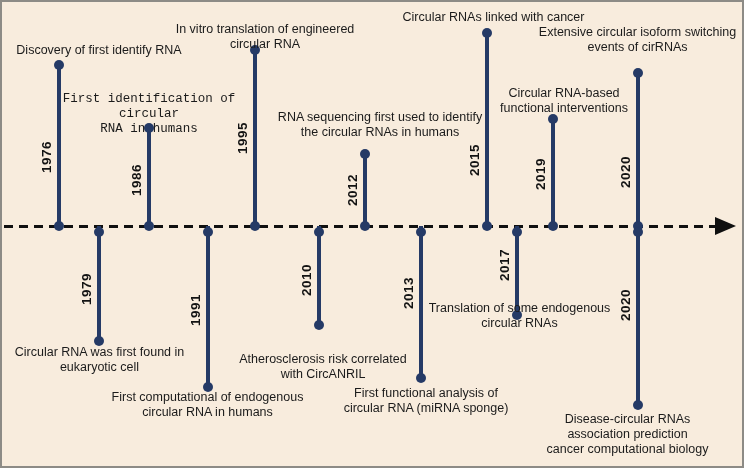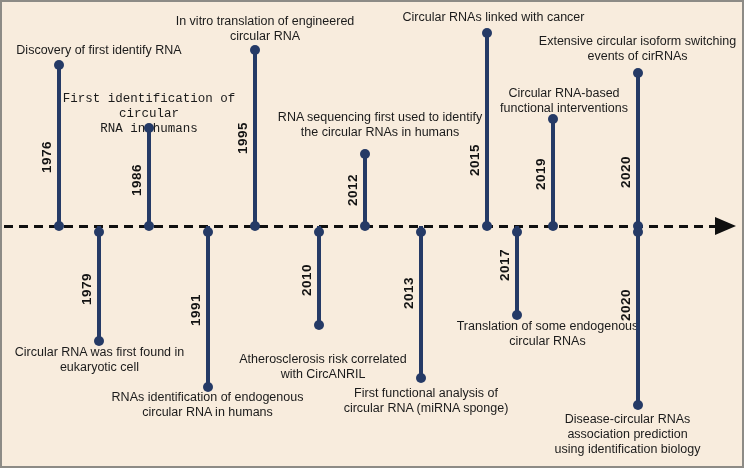--- a/index.html
+++ b/index.html
@@ -57,29 +57,29 @@
     <div class="dot" style="left: 142px; top: 121px;"></div>
     <div class="year" style="left: 103px; top: 170px;">1986</div>
     <div class="label" style="left: 57px; top: 90px; width: 180px; font-family: Liberation Mono, monospace;">First identification of circular
 RNA in humans</div>
   </div>
       <div>
     <div class="stem" style="left: 204.25px; top: 224px; height: 161px;"></div>
     <div class="dot" style="left: 201px; top: 225px;"></div>
     <div class="dot" style="left: 201px; top: 380px;"></div>
     <div class="year" style="left: 162px; top: 300px;">1991</div>
-    <div class="label" style="left: 98px; top: 388px; width: 215px;">RNAs identification of endogenous
+    <div class="label" style="left: 98px; top: 388px; width: 215px;">First computational of endogenous
 circular RNA in humans</div>
   </div>
       <div>
     <div class="stem" style="left: 251.25px; top: 48px; height: 178px;"></div>
     <div class="dot" style="left: 248px; top: 219px;"></div>
     <div class="dot" style="left: 248px; top: 43px;"></div>
     <div class="year" style="left: 209px; top: 128px;">1995</div>
-    <div class="label" style="left: 158px; top: 12px; width: 210px;">In vitro translation of engineered
+    <div class="label" style="left: 158px; top: 20px; width: 210px;">In vitro translation of engineered
 circular RNA</div>
   </div>
       <div>
     <div class="stem" style="left: 315.25px; top: 224px; height: 99px;"></div>
     <div class="dot" style="left: 312px; top: 225px;"></div>
     <div class="dot" style="left: 312px; top: 318px;"></div>
     <div class="year" style="left: 273px; top: 270px;">2010</div>
     <div class="label" style="left: 226px; top: 350px; width: 190px;">Atherosclerosis risk correlated
 with CircANRIL</div>
   </div>
@@ -104,42 +104,42 @@
     <div class="dot" style="left: 480px; top: 219px;"></div>
     <div class="dot" style="left: 480px; top: 26px;"></div>
     <div class="year" style="left: 441px; top: 150px;">2015</div>
     <div class="label" style="left: 384px; top: 8px; width: 215px;">Circular RNAs linked with cancer</div>
   </div>
       <div>
     <div class="stem" style="left: 513.25px; top: 224px; height: 89px;"></div>
     <div class="dot" style="left: 510px; top: 225px;"></div>
     <div class="dot" style="left: 510px; top: 308px;"></div>
     <div class="year" style="left: 471px; top: 255px;">2017</div>
-    <div class="label" style="left: 420px; top: 317px; width: 195px; margin-left: 28px;">Translation of some endogenous
+    <div class="label" style="left: 420px; top: 299px; width: 195px;">Translation of some endogenous
 circular RNAs</div>
   </div>
       <div>
     <div class="stem" style="left: 549.25px; top: 117px; height: 109px;"></div>
     <div class="dot" style="left: 546px; top: 219px;"></div>
     <div class="dot" style="left: 546px; top: 112px;"></div>
     <div class="year" style="left: 507px; top: 164px;">2019</div>
     <div class="label" style="left: 477px; top: 84px; width: 170px;">Circular RNA-based
 functional interventions</div>
   </div>
       <div>
     <div class="stem" style="left: 634.25px; top: 71px; height: 155px;"></div>
     <div class="dot" style="left: 631px; top: 219px;"></div>
     <div class="dot" style="left: 631px; top: 66px;"></div>
     <div class="year" style="left: 592px; top: 162px;">2020</div>
-    <div class="label" style="left: 528px; top: 32px; width: 215px;">Extensive circular isoform switching
+    <div class="label" style="left: 528px; top: 23px; width: 215px;">Extensive circular isoform switching
 events of cirRNAs</div>
   </div>
       <div>
     <div class="stem" style="left: 634.25px; top: 224px; height: 179px;"></div>
     <div class="dot" style="left: 631px; top: 225px;"></div>
     <div class="dot" style="left: 631px; top: 398px;"></div>
     <div class="year" style="left: 592px; top: 295px;">2020</div>
     <div class="label" style="left: 533px; top: 410px; width: 185px;">Disease-circular RNAs
 association prediction
-using identification biology</div>
+cancer computational biology</div>
   </div>
     </div>
 </div>
 
 </body></html>

